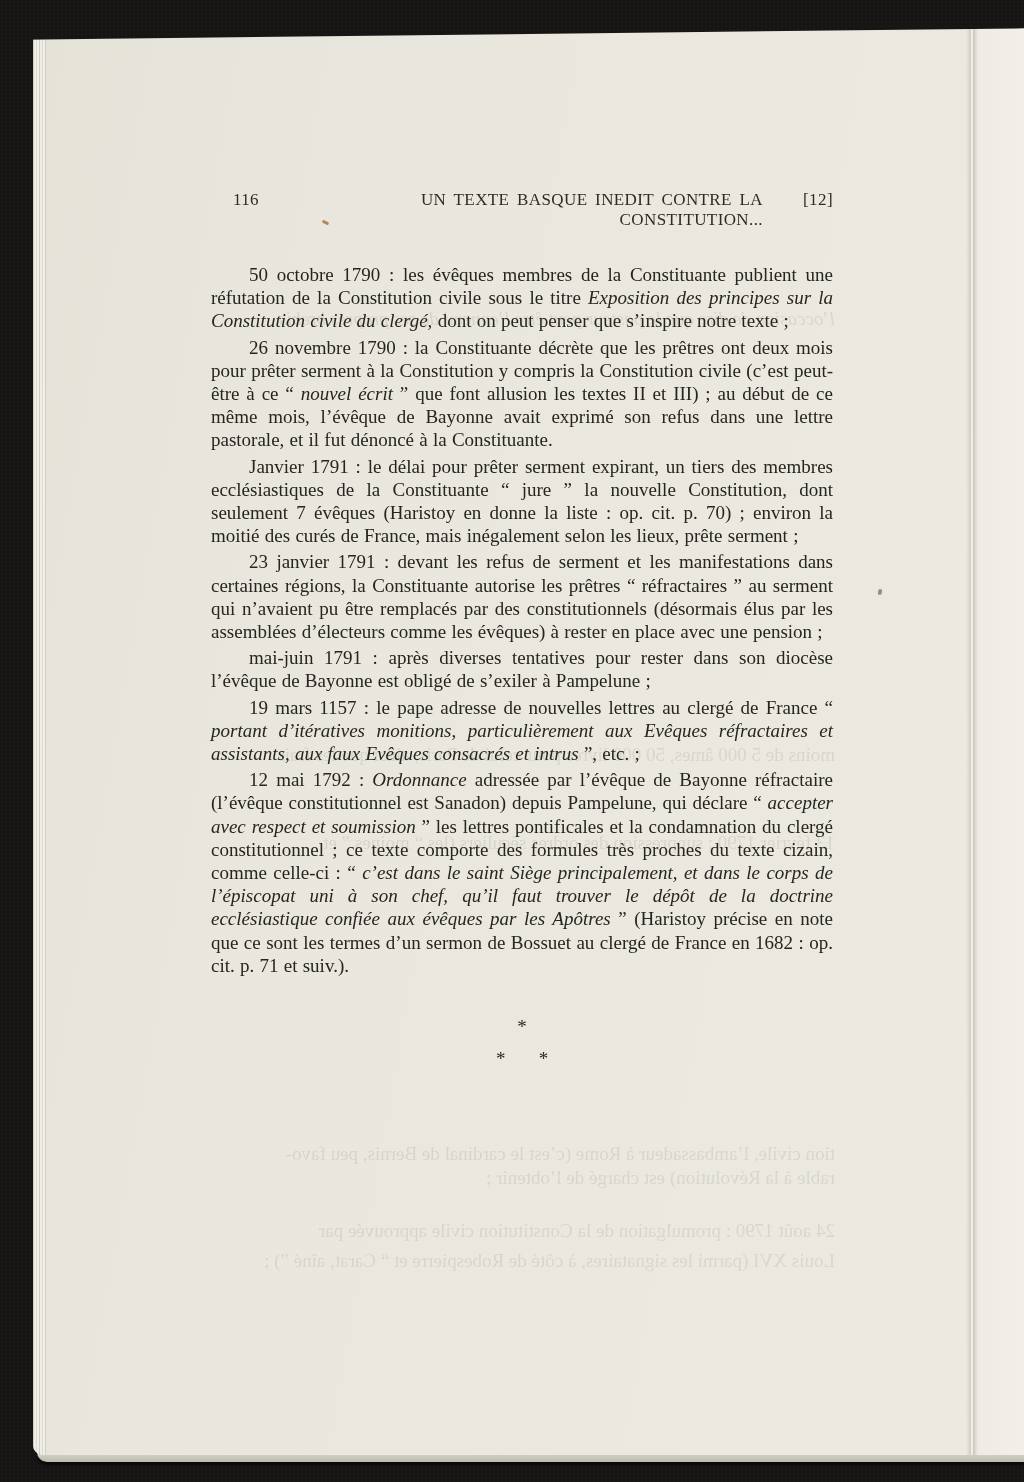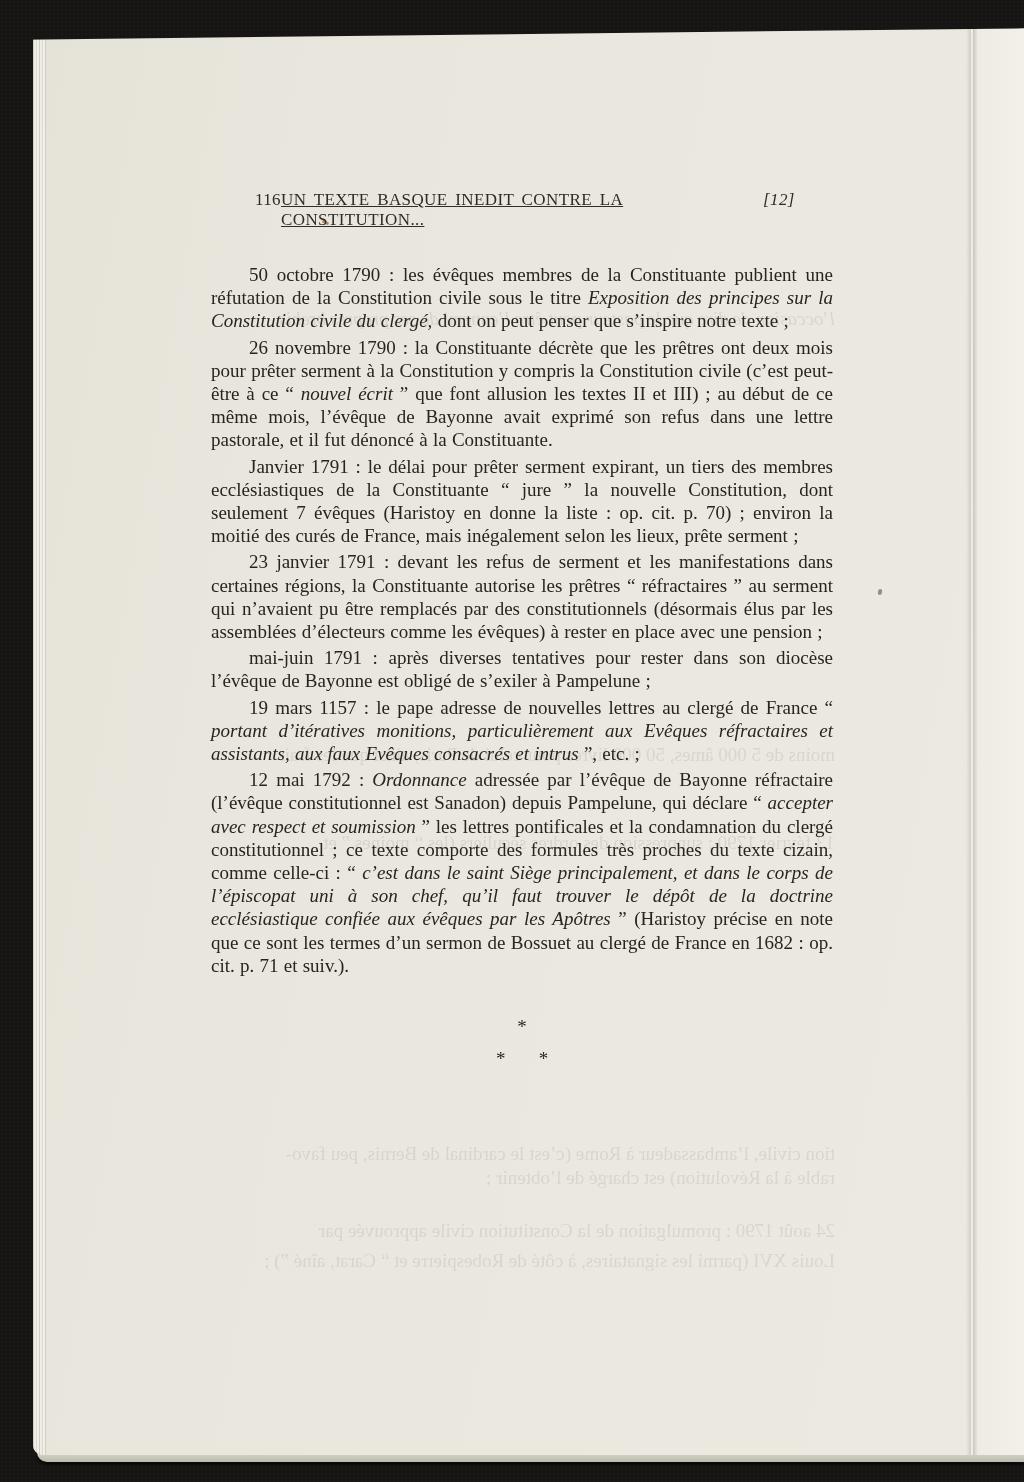--- a/index.html
+++ b/index.html
@@ -61,23 +61,23 @@
     transform:rotate(-0.65deg);transform-origin:left bottom;
     z-index:3;
   }
   
   .content{position:absolute;left:178px;top:0;width:622px;z-index:2;}
   .running-head{
     margin-top:162px;
     display:grid;grid-template-columns:70px 1fr 70px;align-items:baseline;
     font-size:17px;letter-spacing:.4px;color:#2e2b26;
   }
-  .running-head .num{text-align:right;}
-  .running-head .ttl{text-align:left;word-spacing:3px;text-decoration:underline;}
-  .running-head .mrk{text-align:left;font-style:italic;}
+  .running-head .num{text-align:center;}
+  .running-head .ttl{text-align:right;word-spacing:3px;}
+  .running-head .mrk{text-align:right;}
   .body-text{
     margin-top:33px;
     font-size:19px;line-height:23.2px;
     text-align:justify;text-justify:inter-word;
     hyphens:auto;-webkit-hyphens:auto;
     color:#262420;
     word-spacing:.5px;
   }
   .body-text p{margin:0 0 3px 0;text-indent:38px;}
   .body-text em{font-style:italic;}

